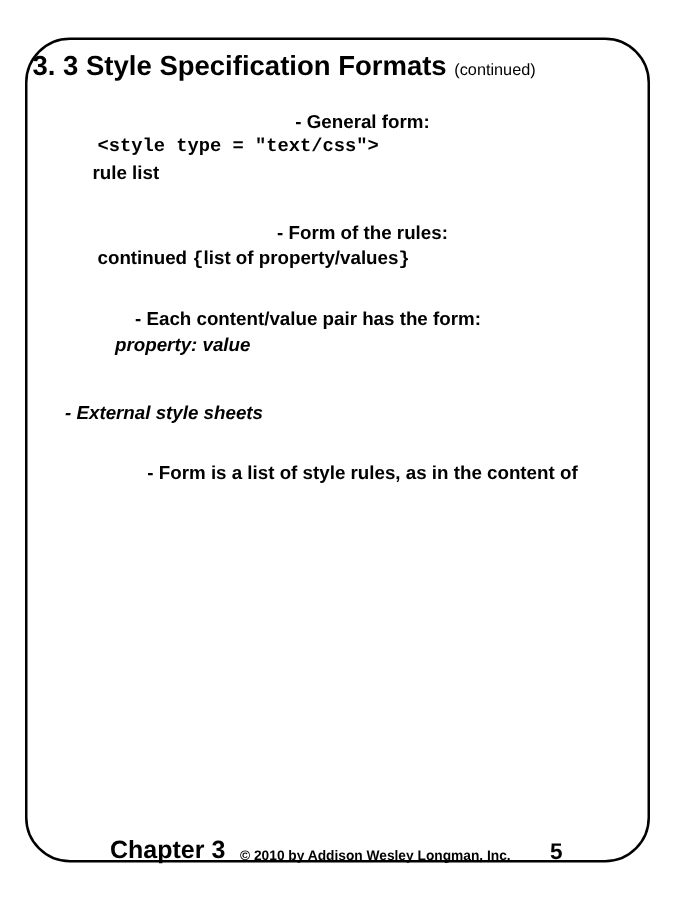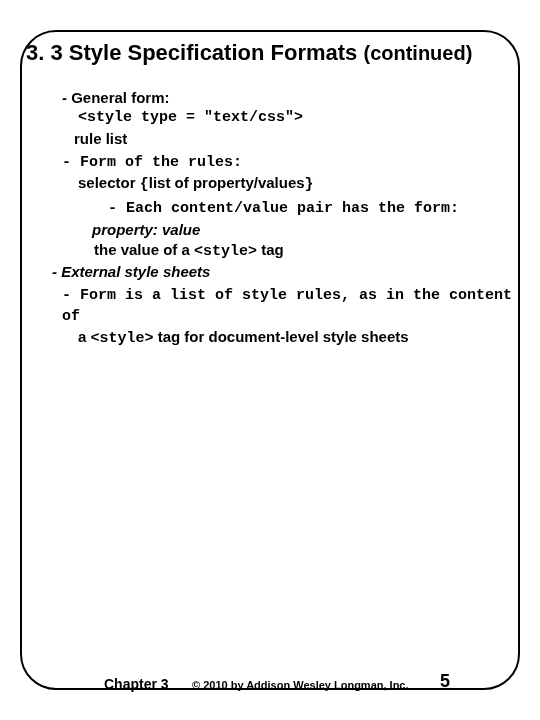--- a/index.html
+++ b/index.html
@@ -26,54 +26,54 @@
     top: 40px;
     left: 22px;
     width: 496px;
   }
   h1.title {
     font-size: 22px;
     font-weight: bold;
     margin: 0 0 22px 4px;
   }
   .title .cont {
-    font-size: 20px;
-    font-weight: bold;
+    font-size: 13px;
+    font-weight: normal;
   }
   .block {
     font-size: 15px;
     font-weight: bold;
     line-height: 1.35;
   }
   .mono {
     font-family: "Courier New", Courier, monospace;
     font-weight: bold;
     font-size: 15px;
   }
-  .ind1 { margin-left: 40px; }
+  .ind1 { margin-left: 40px; text-align: center; }
   .ind2 { margin-left: 56px; }
   .ind25 { margin-left: 52px; }
   .ind3 { margin-left: 86px; }
   .ind35 { margin-left: 70px; font-style: italic; }
   .ind0b { margin-left: 30px; }
   .ital { font-style: italic; }
-  .sp-top { margin-top: 4px; font-family: Liberation Mono, monospace; }
-  .sp-top-lg { }
+  .sp-top { margin-top: 28px; }
+  .sp-top-lg { margin-top: 34px; }
   .footer {
     position: absolute;
     left: 0;
     width: 540px;
     bottom: 28px;
     font-weight: bold;
   }
   .footer .chap {
     position: absolute;
-    left: 104px;
+    left: 88px;
     bottom: 0;
-    font-size: 14px;
+    font-size: 20px;
   }
   .footer .copy {
     position: absolute;
     left: 192px;
     bottom: 1px;
     font-size: 11px;
   }
   .footer .pnum {
     position: absolute;
     left: 440px;
@@ -92,36 +92,30 @@
     <span>3. 3 Style Specification Formats</span>
     <span class="cont">(continued)</span>
   </h1>
 
   <div class="block ind1">- General form:</div>
   <div class="block ind2 mono">&lt;style type = "text/css"&gt;</div>
   <div class="block ind25">rule list</div>
 
   <div class="block ind1 sp-top">- Form of the rules:</div>
   <div class="block ind2">
-    <span>selector </span><span class="mono">{</span><span>list of property/values</span><span class="mono">}</span>
+    <span>continued </span><span class="mono">{</span><span>list of property/values</span><span class="mono">}</span>
   </div>
 
   <div class="block ind3 sp-top">- Each content/value pair has the form:</div>
   <div class="block ind35">property: value</div>
 
-  <div class="block" style="margin-left:72px">
-    <span>the value of a </span><span class="mono">&lt;style&gt;</span><span> tag</span>
-  </div>
 
   <div class="block ind0b ital sp-top-lg">- External style sheets</div>
 
   <div class="block ind1 sp-top">- Form is a list of style rules, as in the content of</div>
-  <div class="block" style="margin-left:56px">
-    <span>a </span><span class="mono">&lt;style&gt;</span><span> tag for document-level style sheets</span>
-  </div>
 
 </div>
 
 <div class="footer">
   <span class="chap">Chapter 3</span>
   <span class="copy">© 2010 by Addison Wesley Longman, Inc.</span>
   <span class="pnum">5</span>
 </div>
 
 </body></html>

